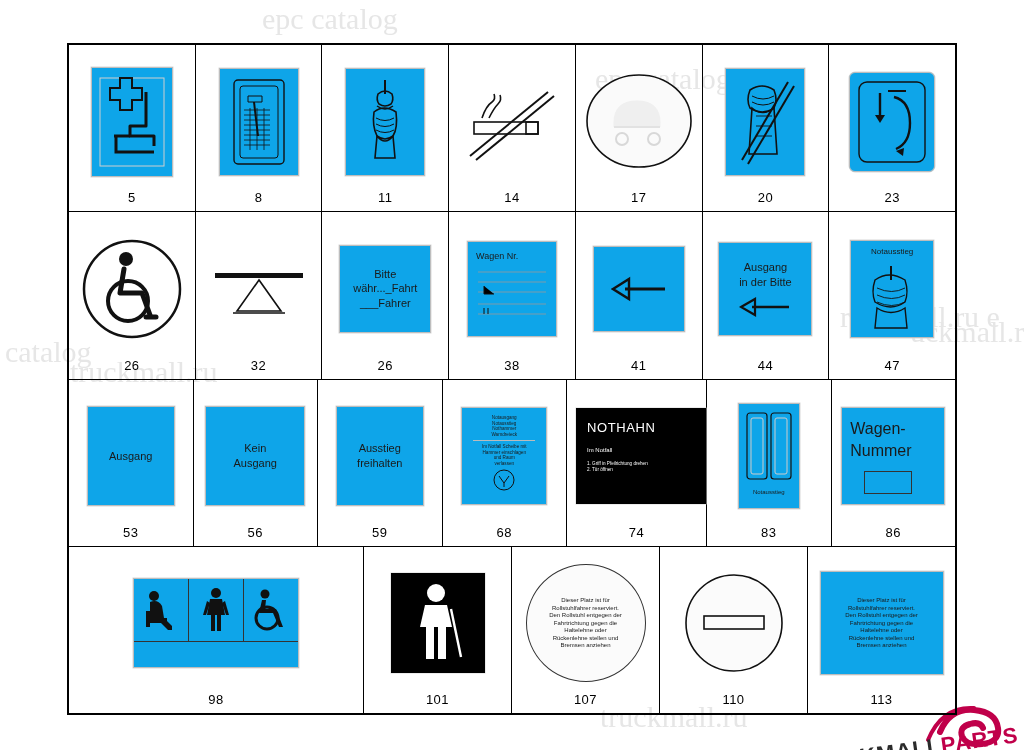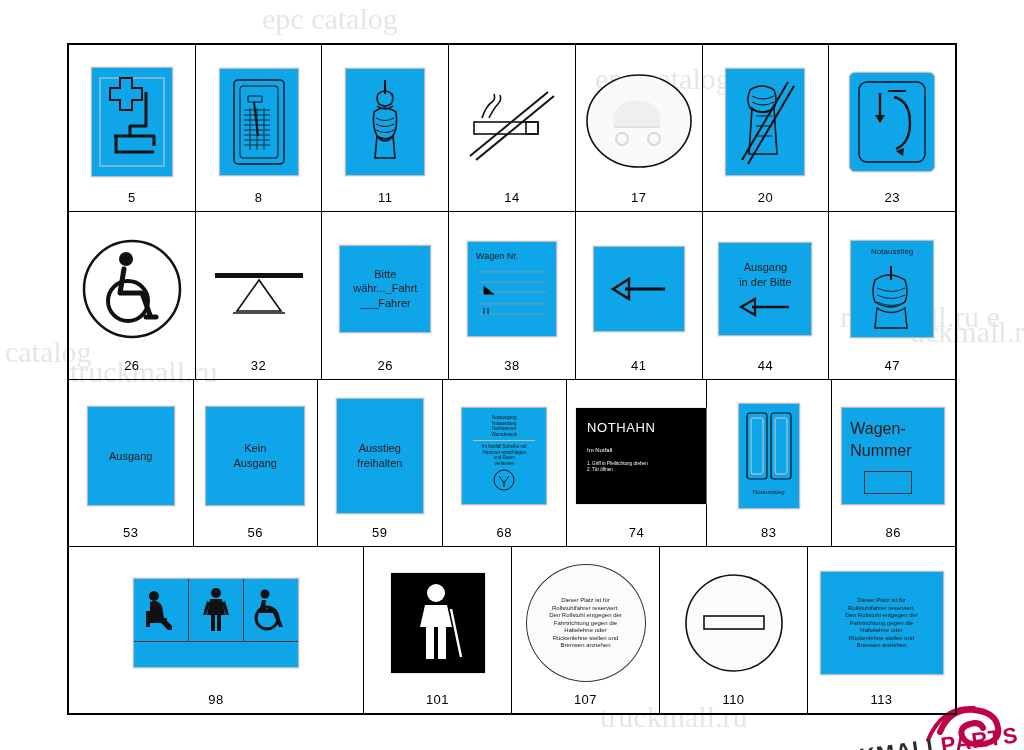--- a/index.html
+++ b/index.html
@@ -351,21 +351,21 @@
         <div class="plate center" style="width:100px;height:100px;">
           <div class="lbl">Kein</div>
           <div class="lbl">Ausgang</div>
         </div>
       </div>
       <div class="num">56</div>
     </div>
 
     <div class="cell">
       <div class="pic">
-        <div class="plate center" style="width:88px;height:116px;">
+        <div class="plate center" style="width:88px;height:100px;">
           <div class="lbl">Ausstieg</div>
           <div class="lbl" style="margin-top:0;">freihalten</div>
         </div>
       </div>
       <div class="num">59</div>
     </div>
 
     <div class="cell">
       <div class="pic">
         <div class="plate" style="width:86px;height:98px;flex-direction:column;justify-content:flex-start;padding:7px 6px;">

